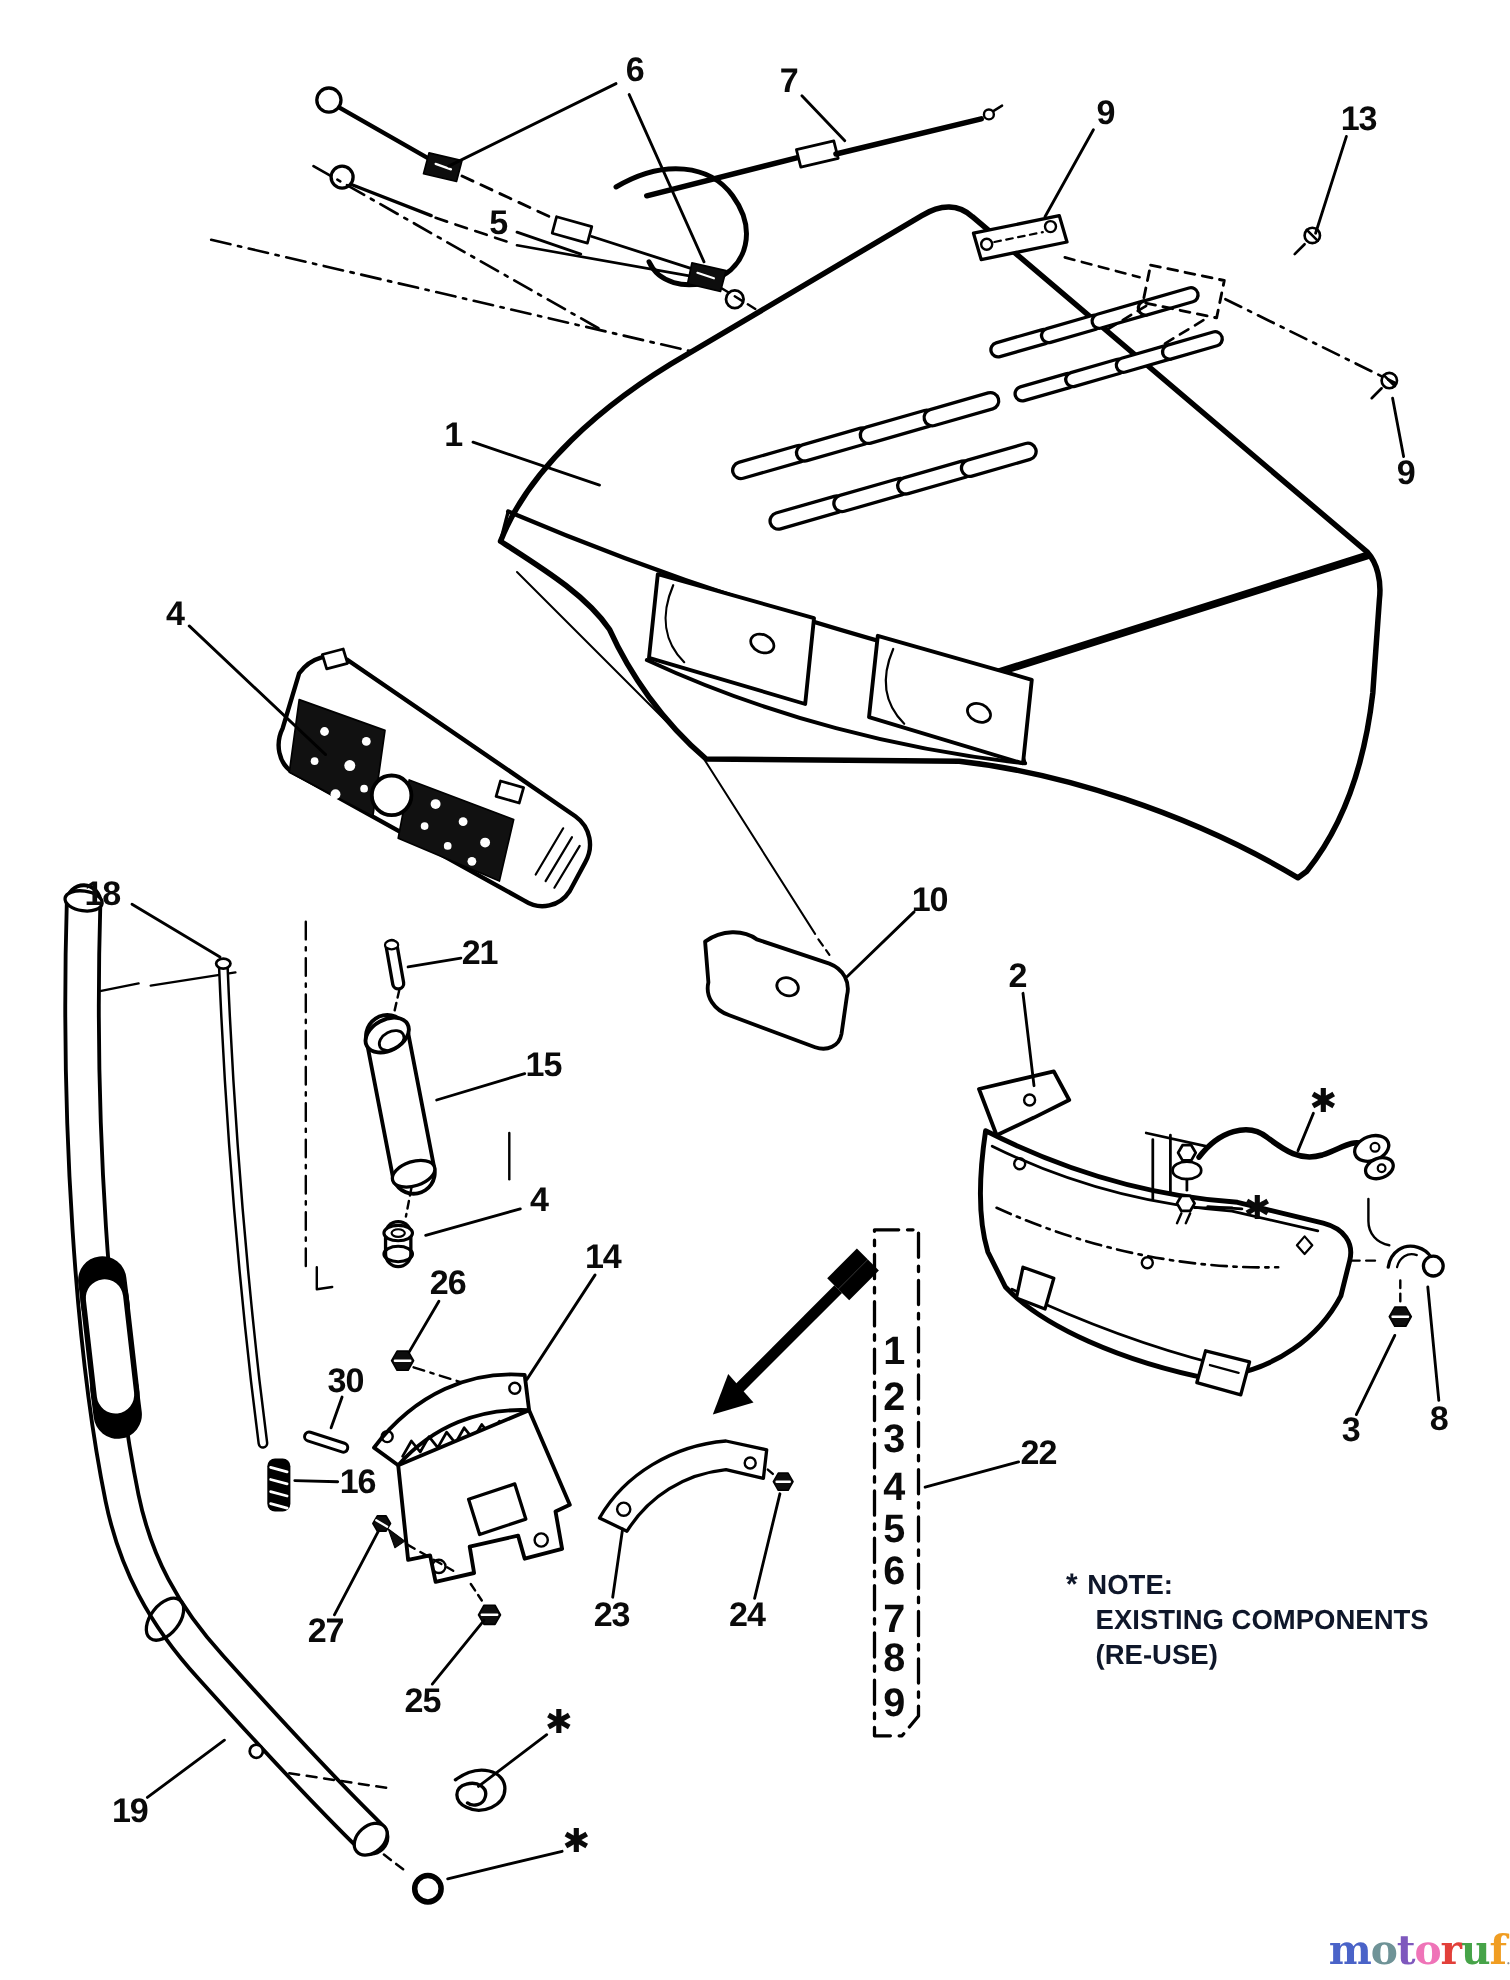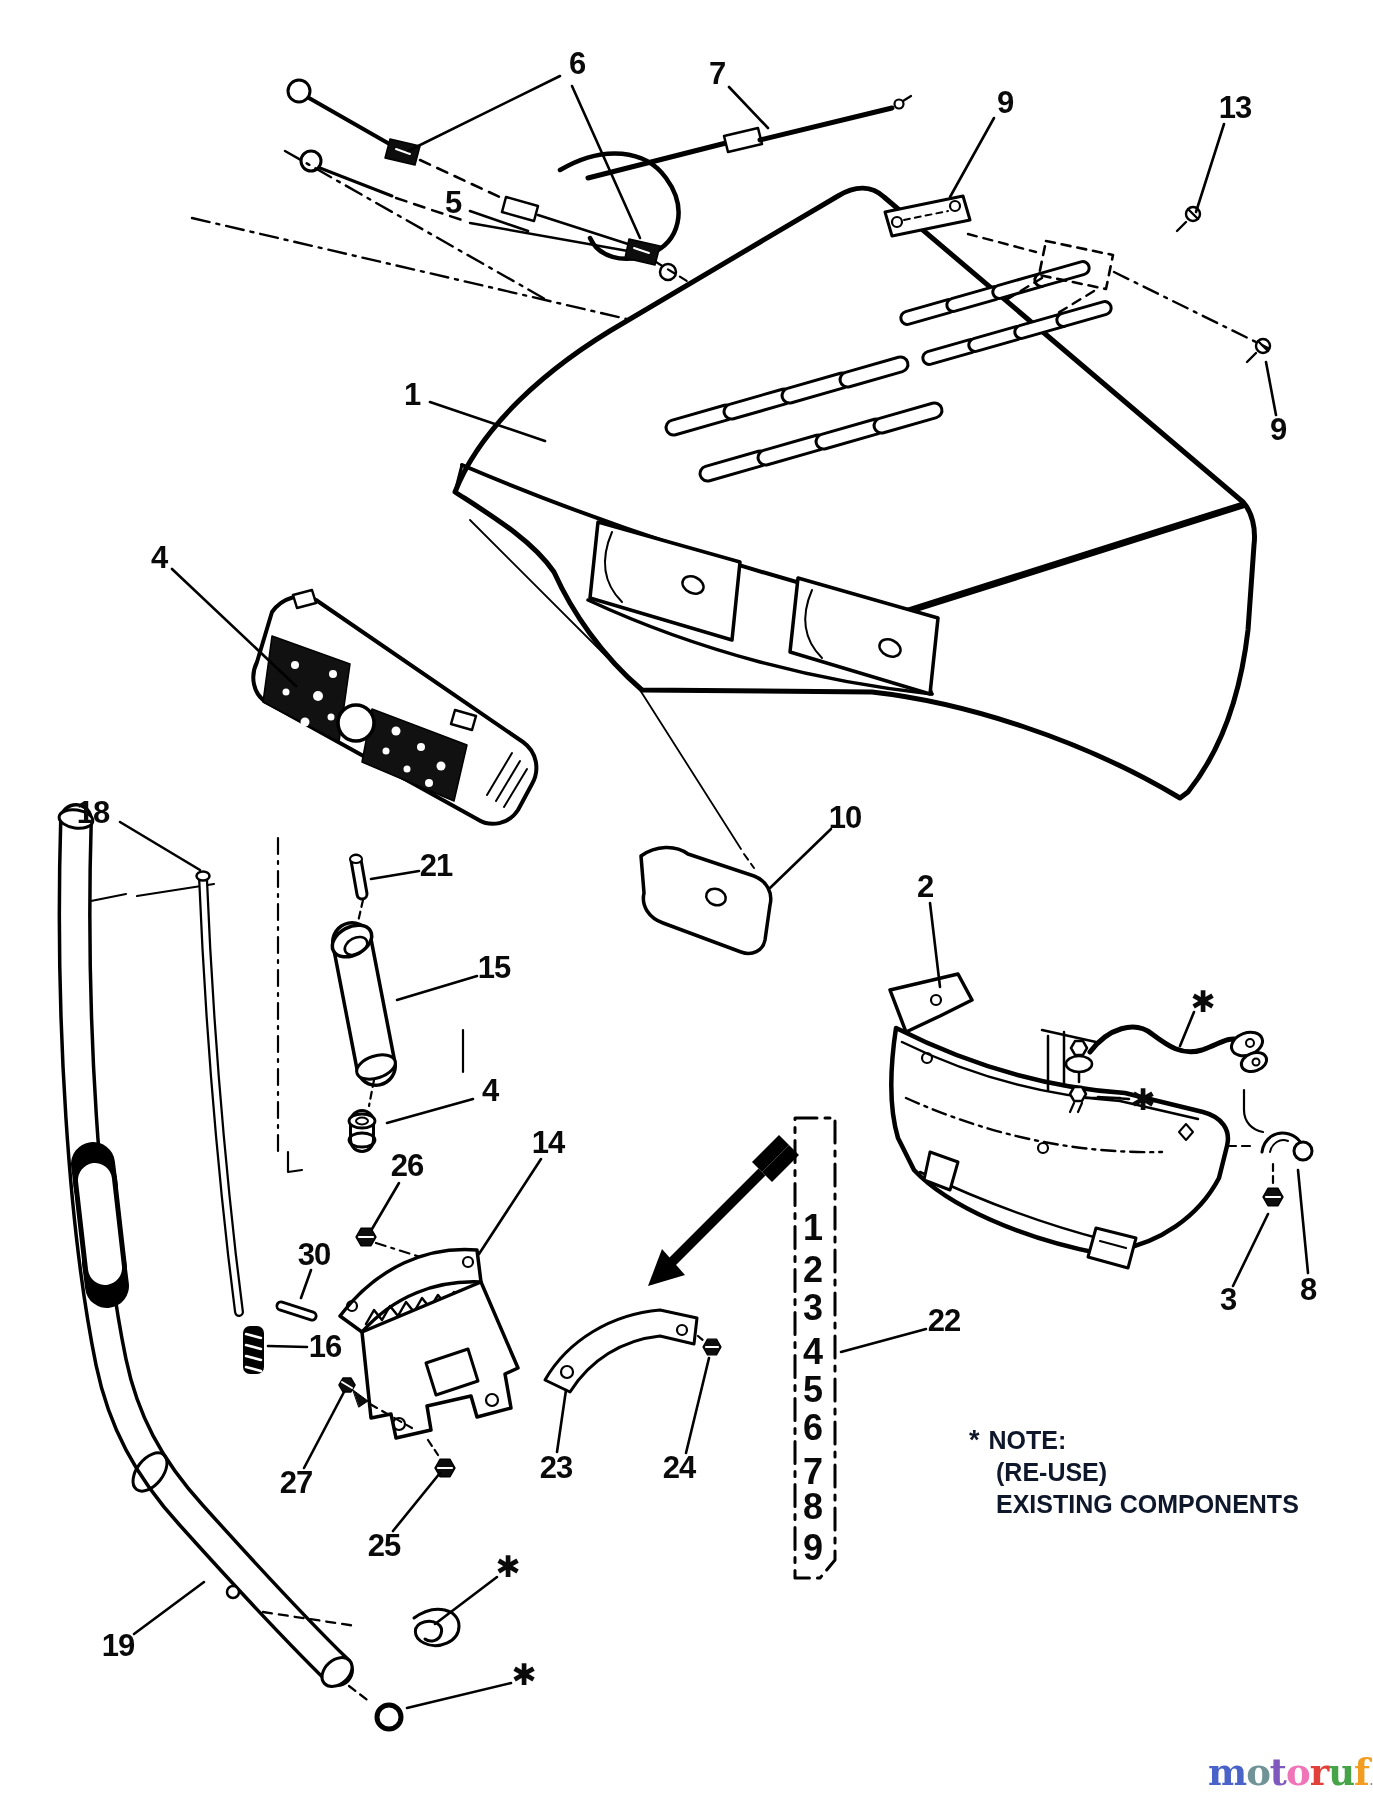--- a/index.html
+++ b/index.html
@@ -401,21 +401,21 @@
 <div class="decal-digit" style="left:813px;top:1390px">5</div>
 <div class="decal-digit" style="left:813px;top:1428px">6</div>
 <div class="decal-digit" style="left:813px;top:1472px">7</div>
 <div class="decal-digit" style="left:813px;top:1507px">8</div>
 <div class="decal-digit" style="left:813px;top:1548px">9</div>
 
 <div id="note">
   <div>
     <span class="note-marker">*</span><span>NOTE:</span>
   </div>
+  <div class="note-line">EXISTING COMPONENTS</div>
   <div class="note-line">(RE-USE)</div>
-  <div class="note-line">EXISTING COMPONENTS</div>
 </div>
 
 <div id="logo">
   <span style="color: rgb(74, 99, 200);">m</span><span style="color: rgb(111, 147, 151);">o</span><span style="color: rgb(126, 88, 189);">t</span><span style="color: rgb(239, 116, 184);">o</span><span style="color: rgb(226, 64, 58);">r</span><span style="color: rgb(70, 163, 72);">u</span><span style="color: rgb(240, 157, 34);">f</span><span class="suffix" style="color: rgb(143, 143, 143);">.de</span>
 </div>
 
 </div>
 
 </body></html>

